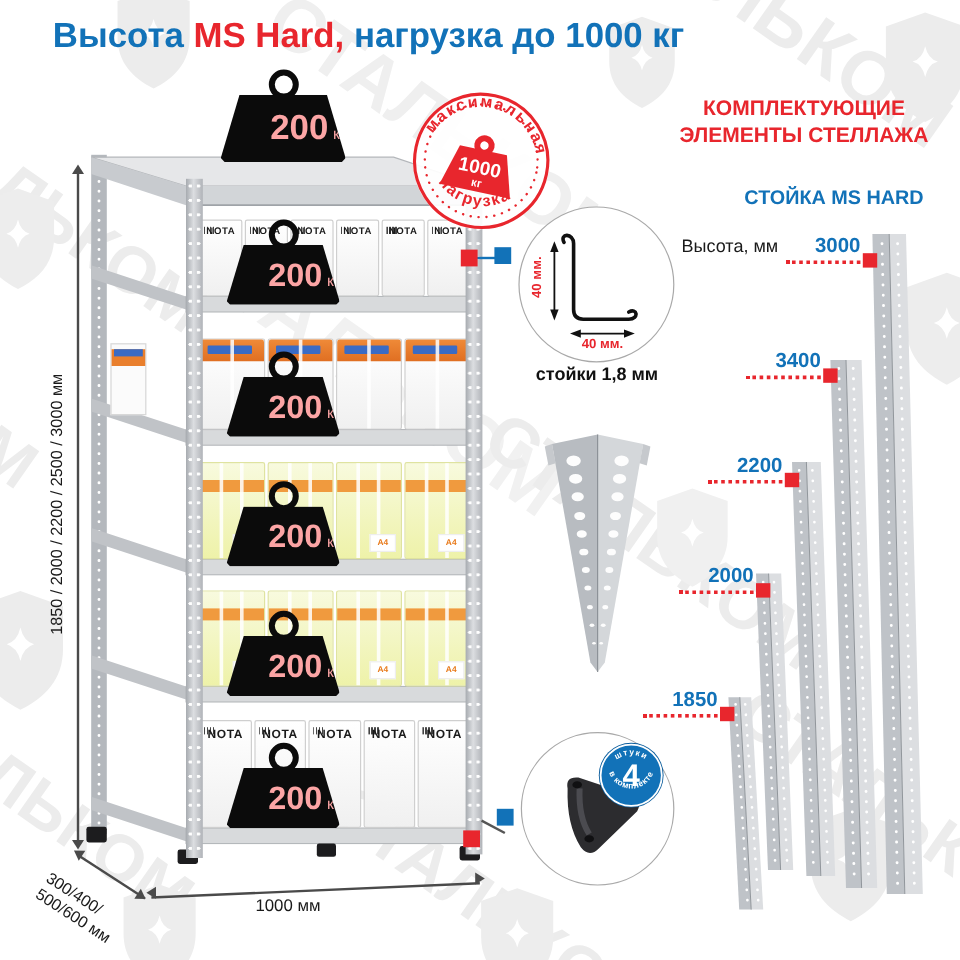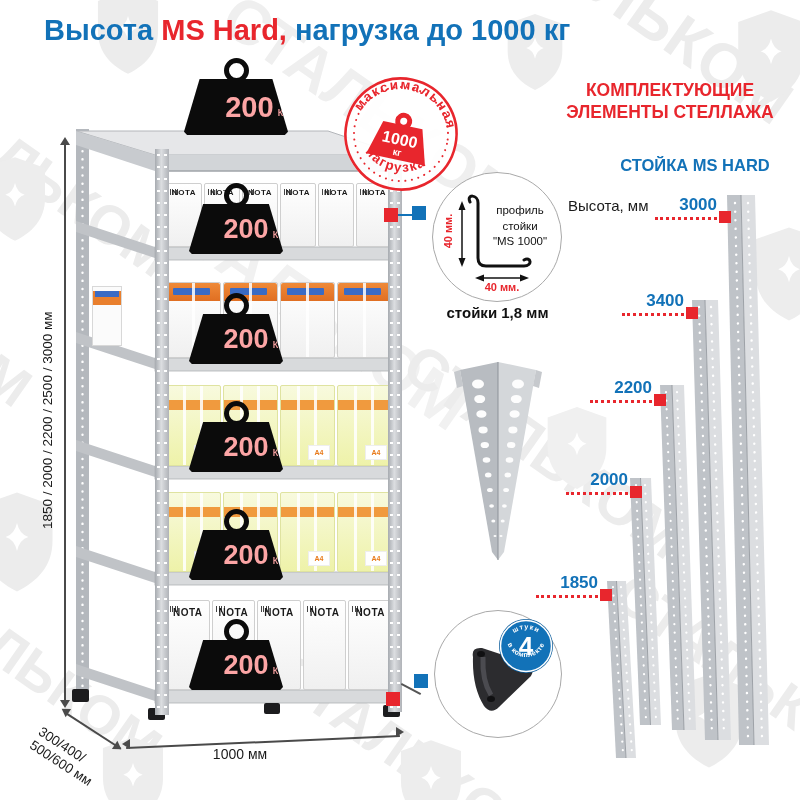--- a/index.html
+++ b/index.html
@@ -406,25 +406,20 @@
     <path d="M37,29 C33,21 45,21 45,30 L45,85 Q45,93 53,93 L91,93 C100,93 98,83 91,87" stroke="#111" stroke-width="3" fill="none" stroke-linecap="round"></path>
     <line x1="29" y1="34" x2="29" y2="88" stroke="#111" stroke-width="1.5"></line>
     <polygon points="29,28 25.5,37 32.5,37" fill="#111"></polygon>
     <polygon points="29,94 25.5,85 32.5,85" fill="#111"></polygon>
     <line x1="48" y1="105" x2="90" y2="105" stroke="#111" stroke-width="1.5"></line>
     <polygon points="42,105 51,101.5 51,108.5" fill="#111"></polygon>
     <polygon points="96,105 87,101.5 87,108.5" fill="#111"></polygon>
   </svg>
   <div class="abs" style="left:-13px;top:52px;width:56px;text-align:center;font-size:11px;font-weight:bold;color:#e8262d;transform:rotate(-90deg);">40 мм.</div>
   <div class="abs" style="left:39px;top:108px;width:60px;text-align:center;font-size:11px;font-weight:bold;color:#e8262d;">40 мм.</div>
-  <div class="abs" style="left:50px;top:30px;width:74px;text-align:center;font-size:11.5px;line-height:1.35;color:#111;">
-    <div>профиль</div>
-    <div>стойки</div>
-    <div>"MS 1000"</div>
-  </div>
 </div>
 <div class="cap" style="left:415px;top:304px;width:165px;">
   <div>стойки 1,8 мм</div>
 </div>
 
 <div class="abs" style="left:448px;top:356px;z-index:5;">
   <svg width="100" height="212" viewBox="0 0 100 212">
     <polygon points="50,6 12,14 44,196 50,204" fill="#b8bcc1"></polygon>
     <polygon points="50,6 88,14 56,196 50,204" fill="#d4d7da"></polygon>
     <polygon points="12,14 6,16 9,32 15,30" fill="#c6c9cd"></polygon>

